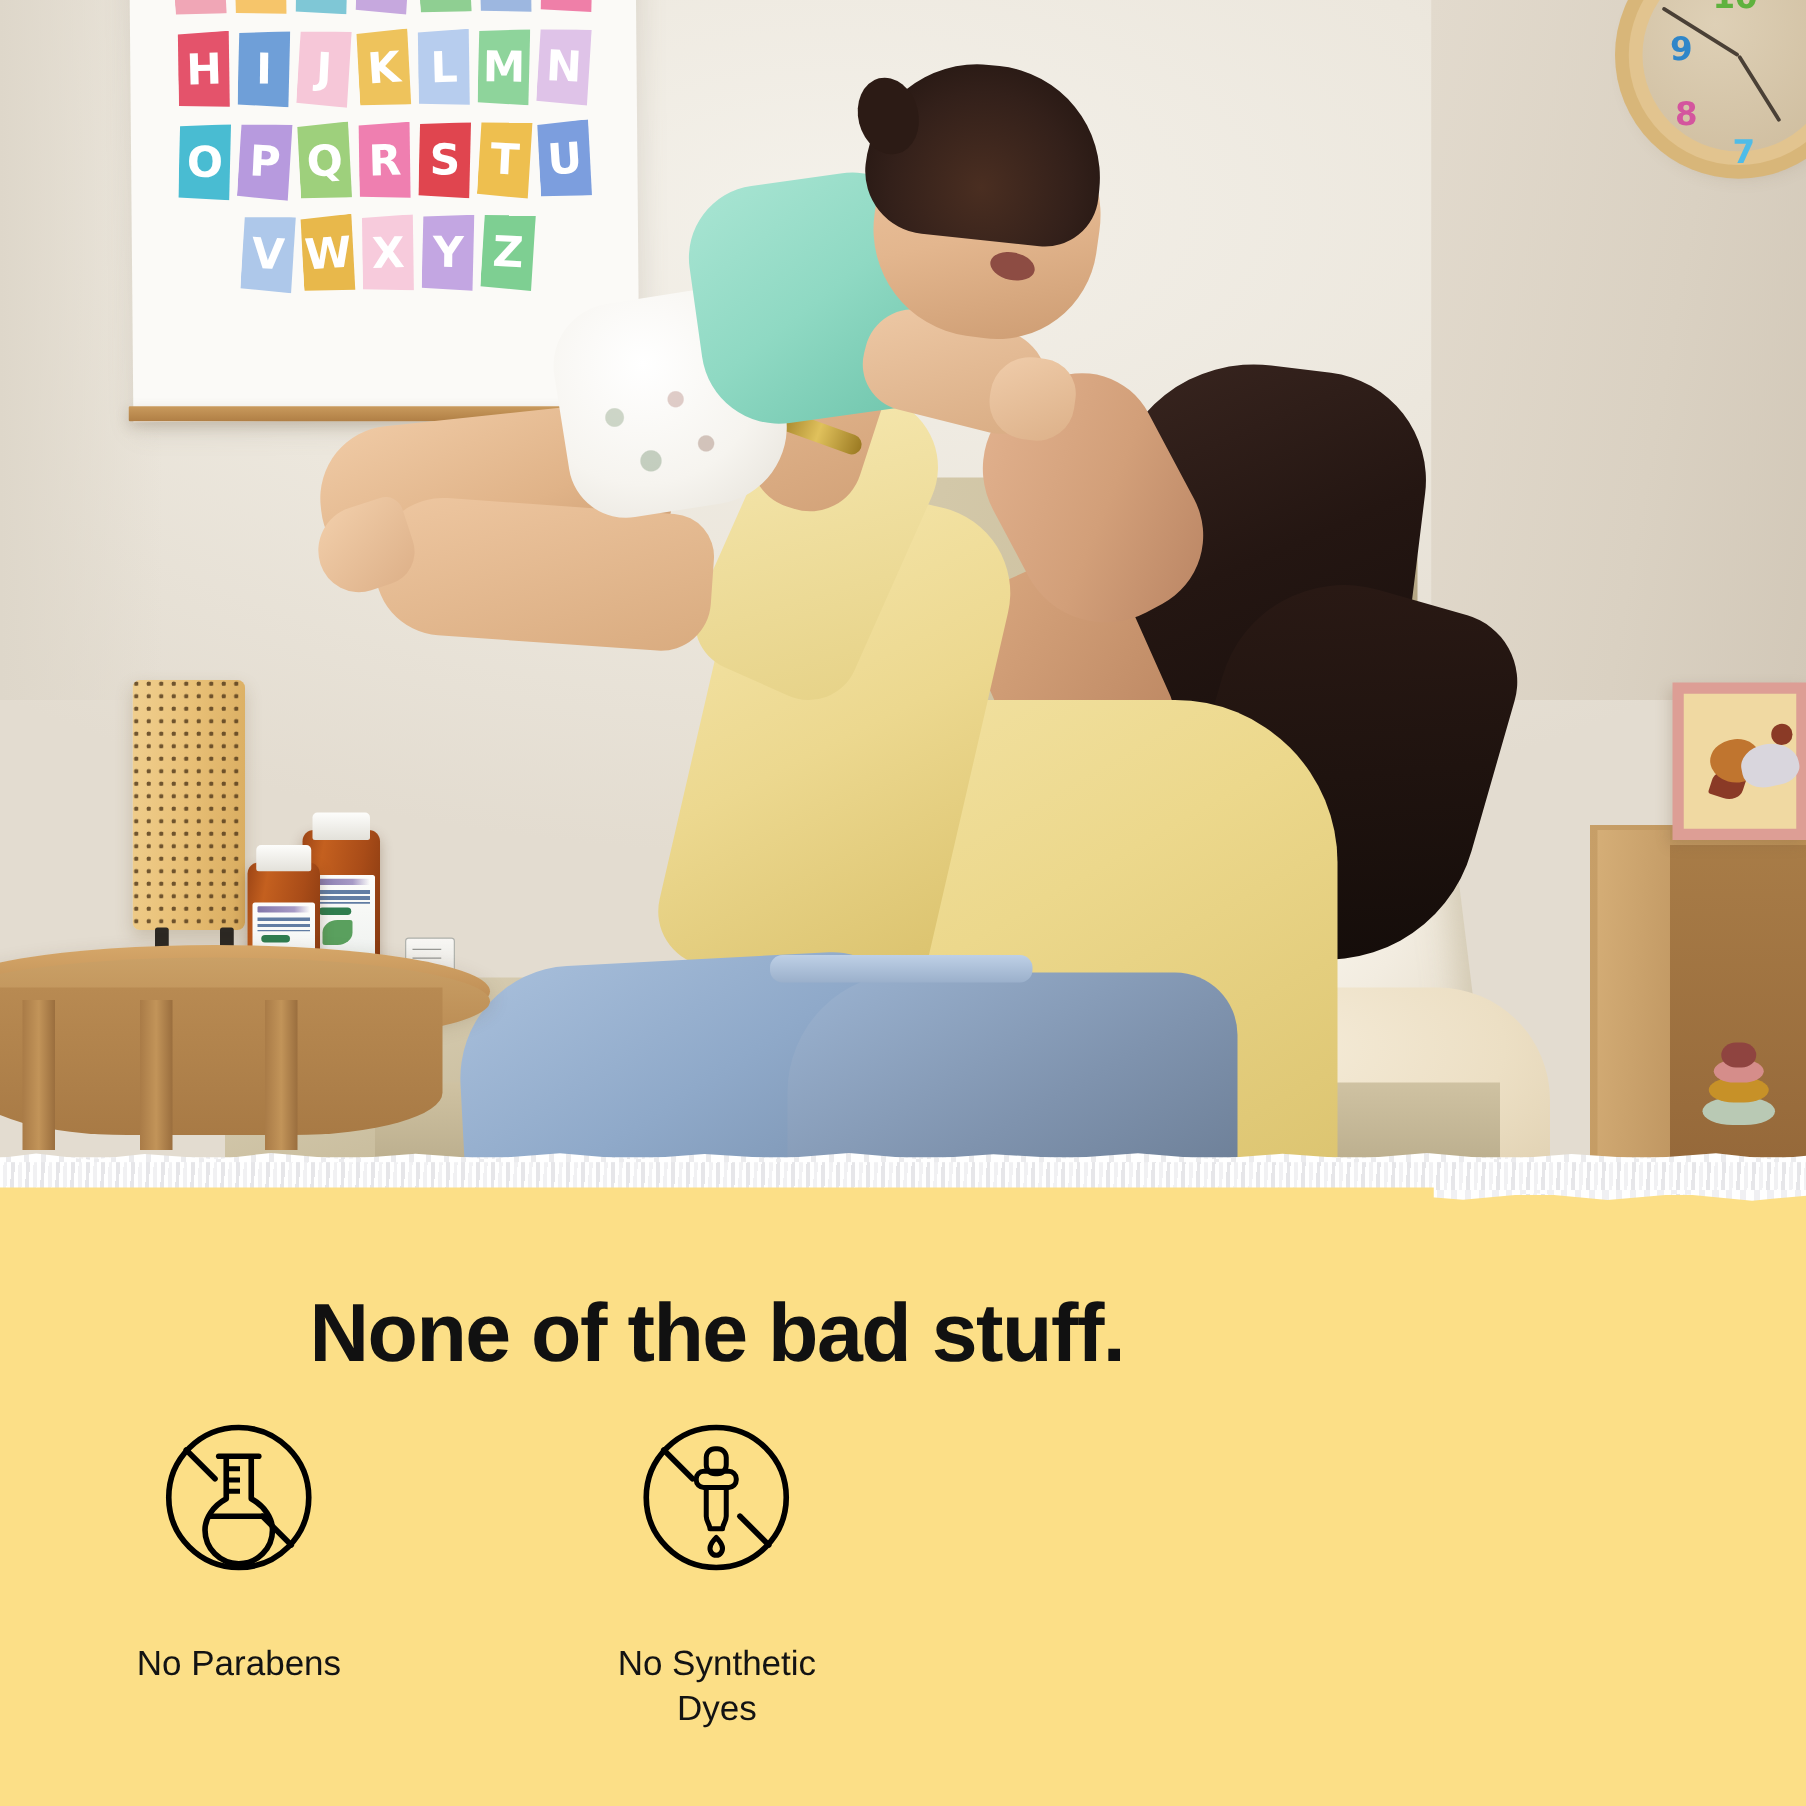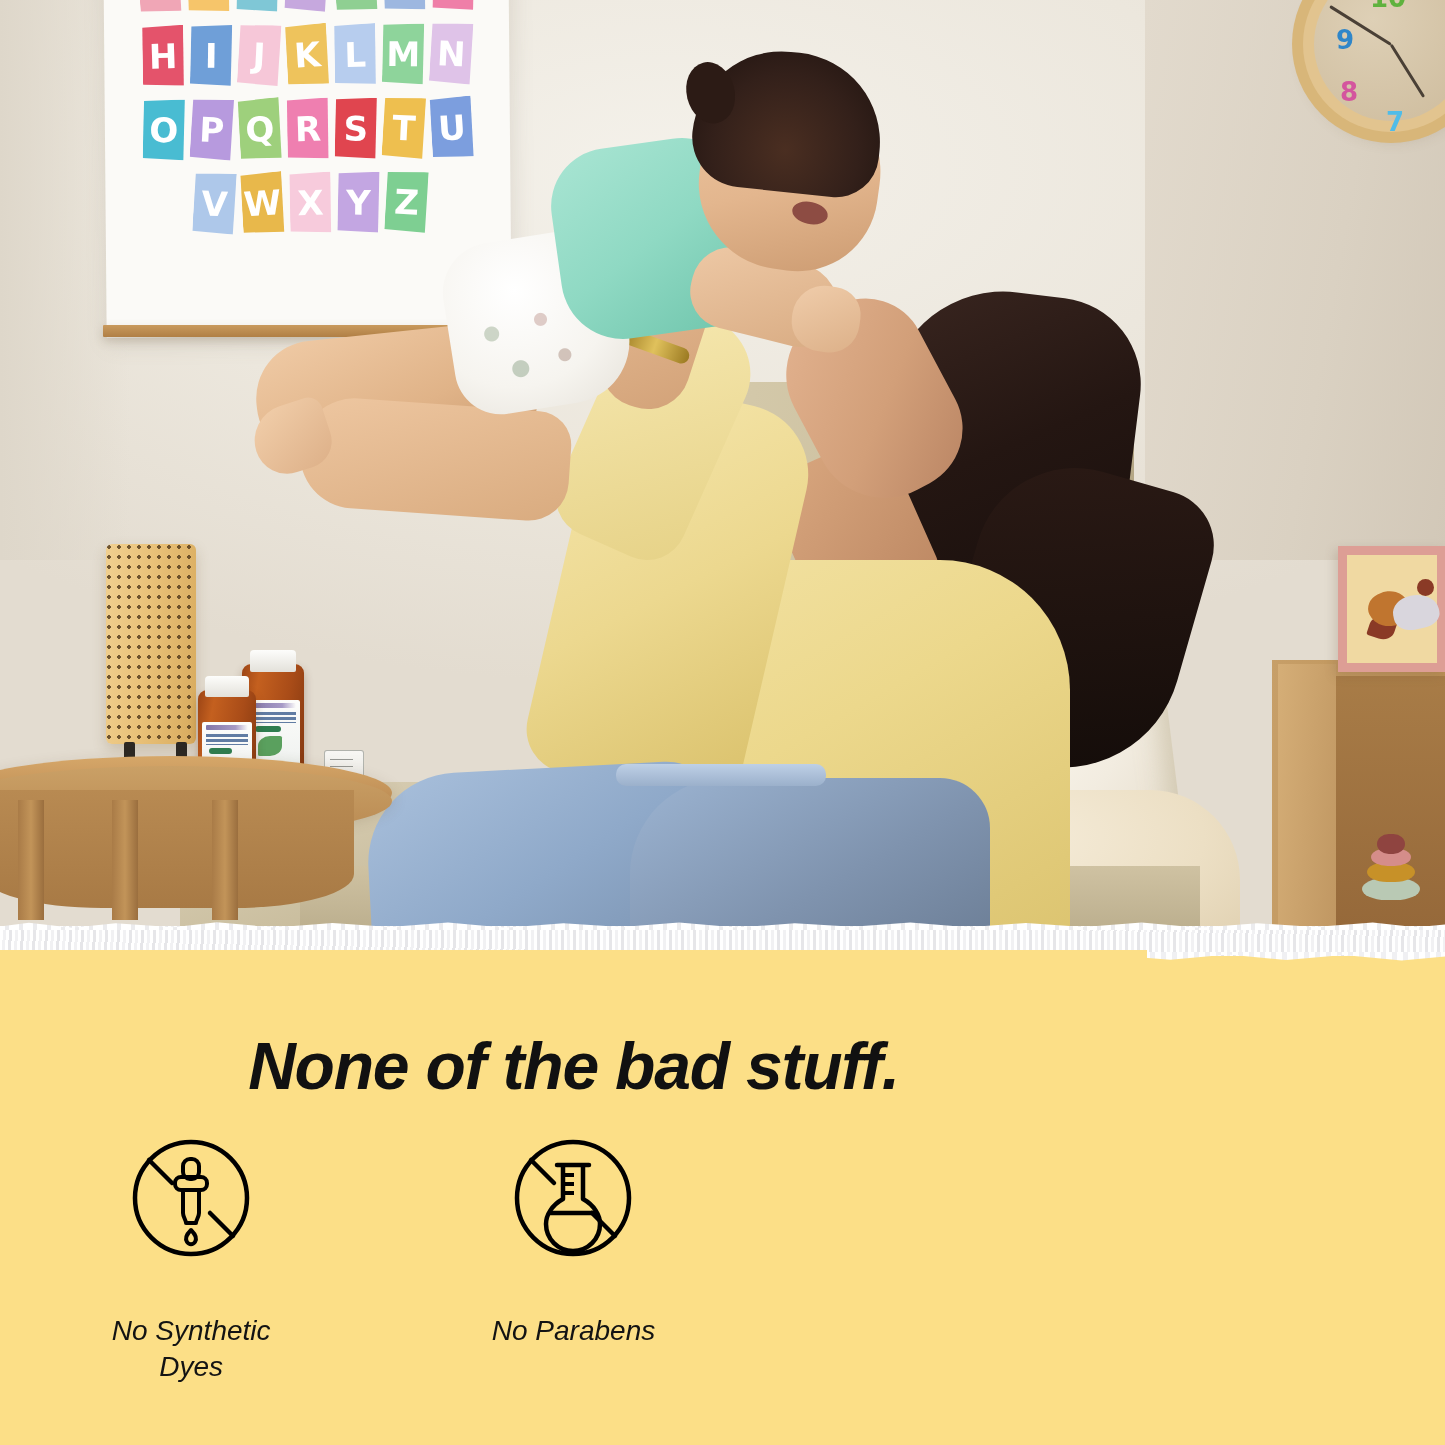--- a/index.html
+++ b/index.html
@@ -220,21 +220,21 @@
     filter:contrast(108%);
   }
   .torn::before{content:"";position:absolute;left:0;top:-5px;width:100%;height:9px;
     background:repeating-linear-gradient(90deg,#f6f6f7 0 5px,#e4e4e6 5px 9px,#fbfbfc 9px 14px);
     clip-path:polygon(0 60%,2% 20%,5% 75%,8% 25%,12% 70%,15% 15%,19% 72%,23% 22%,27% 68%,31% 18%,35% 74%,39% 24%,43% 66%,47% 16%,51% 72%,55% 26%,59% 64%,63% 18%,67% 70%,71% 22%,75% 68%,79% 16%,83% 74%,87% 24%,91% 66%,95% 18%,98% 70%,100% 40%,100% 100%,0 100%);}
   .torn::after{content:"";position:absolute;left:0;bottom:-6px;width:100%;height:10px;
     background:repeating-linear-gradient(90deg,#fafafb 0 6px,#e8e8ea 6px 11px);
     clip-path:polygon(0 0,100% 0,100% 45%,97% 85%,93% 30%,89% 80%,85% 25%,81% 78%,77% 32%,73% 82%,69% 28%,65% 76%,61% 34%,57% 84%,53% 26%,49% 78%,45% 30%,41% 80%,37% 24%,33% 76%,29% 34%,25% 82%,21% 28%,17% 74%,13% 32%,9% 80%,5% 26%,2% 72%,0 40%);}
 
   
-  .claims{position:absolute;left:0;top:950px;width:1147px;height:495px;background:#FCDF87;font-style:italic;}
+  .claims{position:absolute;left:0;top:950px;width:1147px;height:495px;background:#FCDF87;}
   .headline{
     position:absolute;top:78px;left:0;width:100%;text-align:center;
     color:#111111;font-weight:700;font-size:66px;letter-spacing:-1.2px;
     font-family:"Liberation Sans","DejaVu Sans",sans-serif;
   }
   .claim-row{position:absolute;top:185px;left:0;width:100%;display:flex;}
   .claim{width:33.3333%;display:flex;flex-direction:column;align-items:center;}
   .claim-icon{width:126px;height:126px;}
   .claim-label{
     margin-top:52px;text-align:center;color:#131313;
@@ -407,38 +407,38 @@
     <div class="headline">None of the bad stuff.</div>
 
     <div class="claim-row">
 
 
       <div class="claim">
         <svg class="claim-icon" viewBox="0 0 126 126" fill="none">
           <circle cx="63" cy="63" r="56" stroke="#000" stroke-width="4.5"></circle>
           <line x1="21" y1="25" x2="44" y2="48" stroke="#000" stroke-width="4.5" stroke-linecap="round"></line>
           <line x1="82" y1="78" x2="105" y2="101" stroke="#000" stroke-width="4.5" stroke-linecap="round"></line>
-          <rect x="55" y="24" width="16" height="20" rx="7" stroke="#000" stroke-width="4"></rect>
-          <rect x="47" y="42" width="32" height="13" rx="6" stroke="#000" stroke-width="4"></rect>
-          <path d="M55 55 V78 C55 82 58 85 58 88 H68 C68 85 71 82 71 78 V55" stroke="#000" stroke-width="4" stroke-linejoin="round"></path>
-          <path d="M63 95 C58 100 57 104 59 107 C61 110 65 110 67 107 C69 104 68 100 63 95 Z" stroke="#000" stroke-width="4" stroke-linejoin="round"></path>
-        </svg>
-        <div class="claim-label">No Synthetic Dyes</div>
-      </div>
-
-      <div class="claim">
-        <svg class="claim-icon" viewBox="0 0 126 126" fill="none">
-          <circle cx="63" cy="63" r="56" stroke="#000" stroke-width="4.5"></circle>
-          <line x1="21" y1="25" x2="44" y2="48" stroke="#000" stroke-width="4.5" stroke-linecap="round"></line>
-          <line x1="82" y1="78" x2="105" y2="101" stroke="#000" stroke-width="4.5" stroke-linecap="round"></line>
           <line x1="47" y1="30" x2="79" y2="30" stroke="#000" stroke-width="4.5" stroke-linecap="round"></line>
           <path d="M53 31 V64 C42 70 36 80 36 89 A27 27 0 0 0 90 89 C90 80 84 70 73 64 V31" stroke="#000" stroke-width="4.5" stroke-linejoin="round"></path>
           <line x1="53" y1="40" x2="64" y2="40" stroke="#000" stroke-width="4"></line>
           <line x1="53" y1="49" x2="64" y2="49" stroke="#000" stroke-width="4"></line>
           <line x1="53" y1="58" x2="64" y2="58" stroke="#000" stroke-width="4"></line>
           <path d="M39 78 H88" stroke="#000" stroke-width="4.5"></path>
         </svg>
         <div class="claim-label">No Parabens</div>
       </div>
 
+      <div class="claim">
+        <svg class="claim-icon" viewBox="0 0 126 126" fill="none">
+          <circle cx="63" cy="63" r="56" stroke="#000" stroke-width="4.5"></circle>
+          <line x1="21" y1="25" x2="44" y2="48" stroke="#000" stroke-width="4.5" stroke-linecap="round"></line>
+          <line x1="82" y1="78" x2="105" y2="101" stroke="#000" stroke-width="4.5" stroke-linecap="round"></line>
+          <rect x="55" y="24" width="16" height="20" rx="7" stroke="#000" stroke-width="4"></rect>
+          <rect x="47" y="42" width="32" height="13" rx="6" stroke="#000" stroke-width="4"></rect>
+          <path d="M55 55 V78 C55 82 58 85 58 88 H68 C68 85 71 82 71 78 V55" stroke="#000" stroke-width="4" stroke-linejoin="round"></path>
+          <path d="M63 95 C58 100 57 104 59 107 C61 110 65 110 67 107 C69 104 68 100 63 95 Z" stroke="#000" stroke-width="4" stroke-linejoin="round"></path>
+        </svg>
+        <div class="claim-label">No Synthetic Dyes</div>
+      </div>
+
     </div>
   </div>
 </div>
 
 </body></html>

